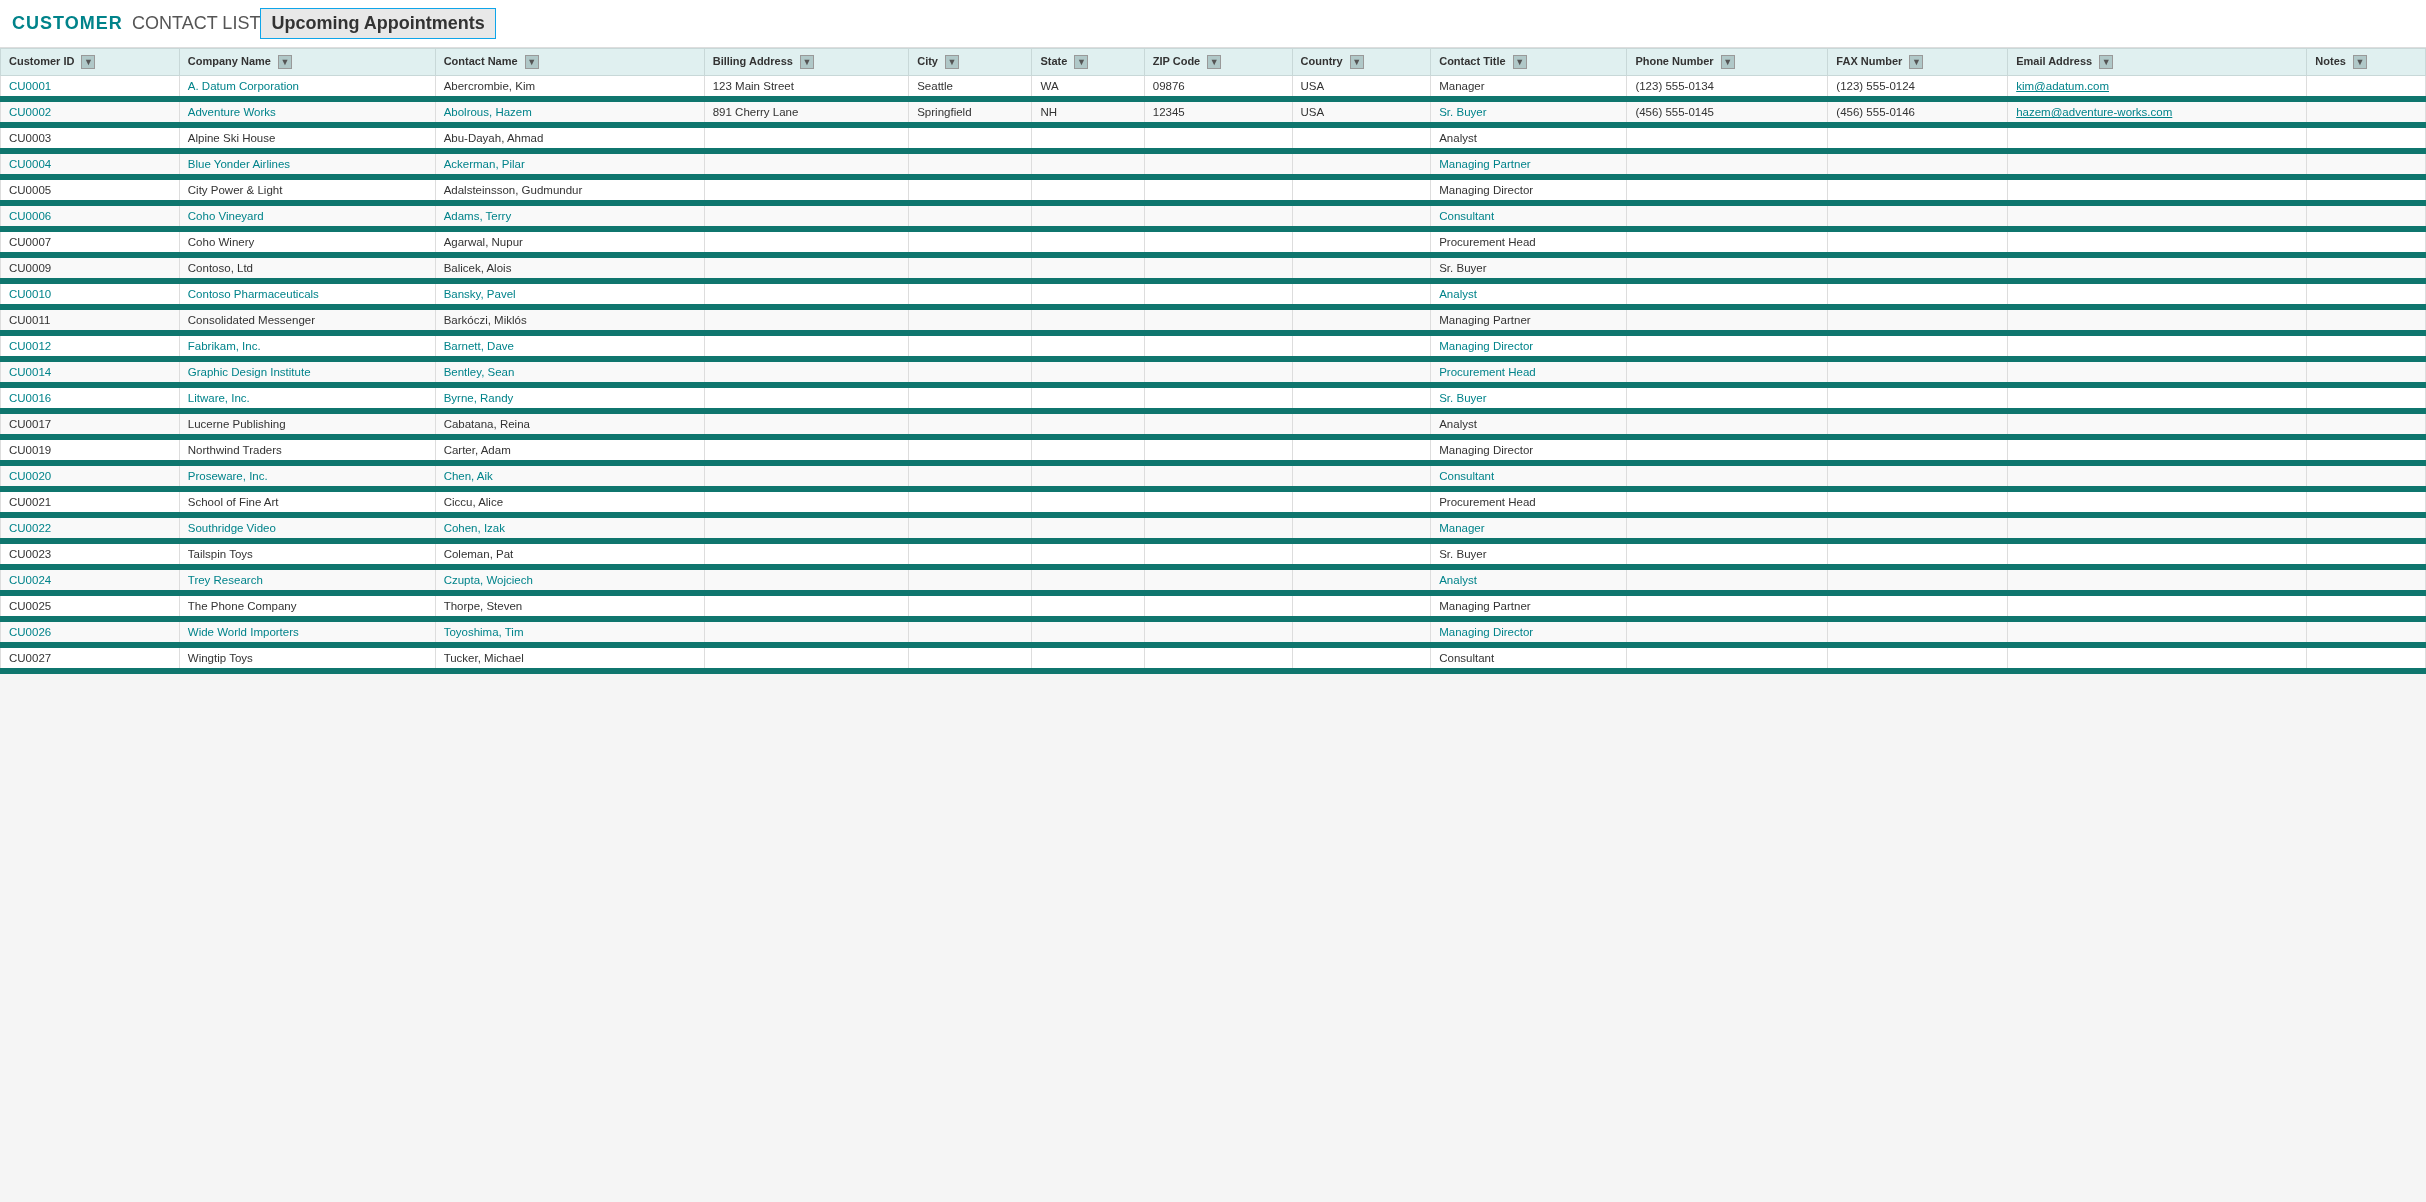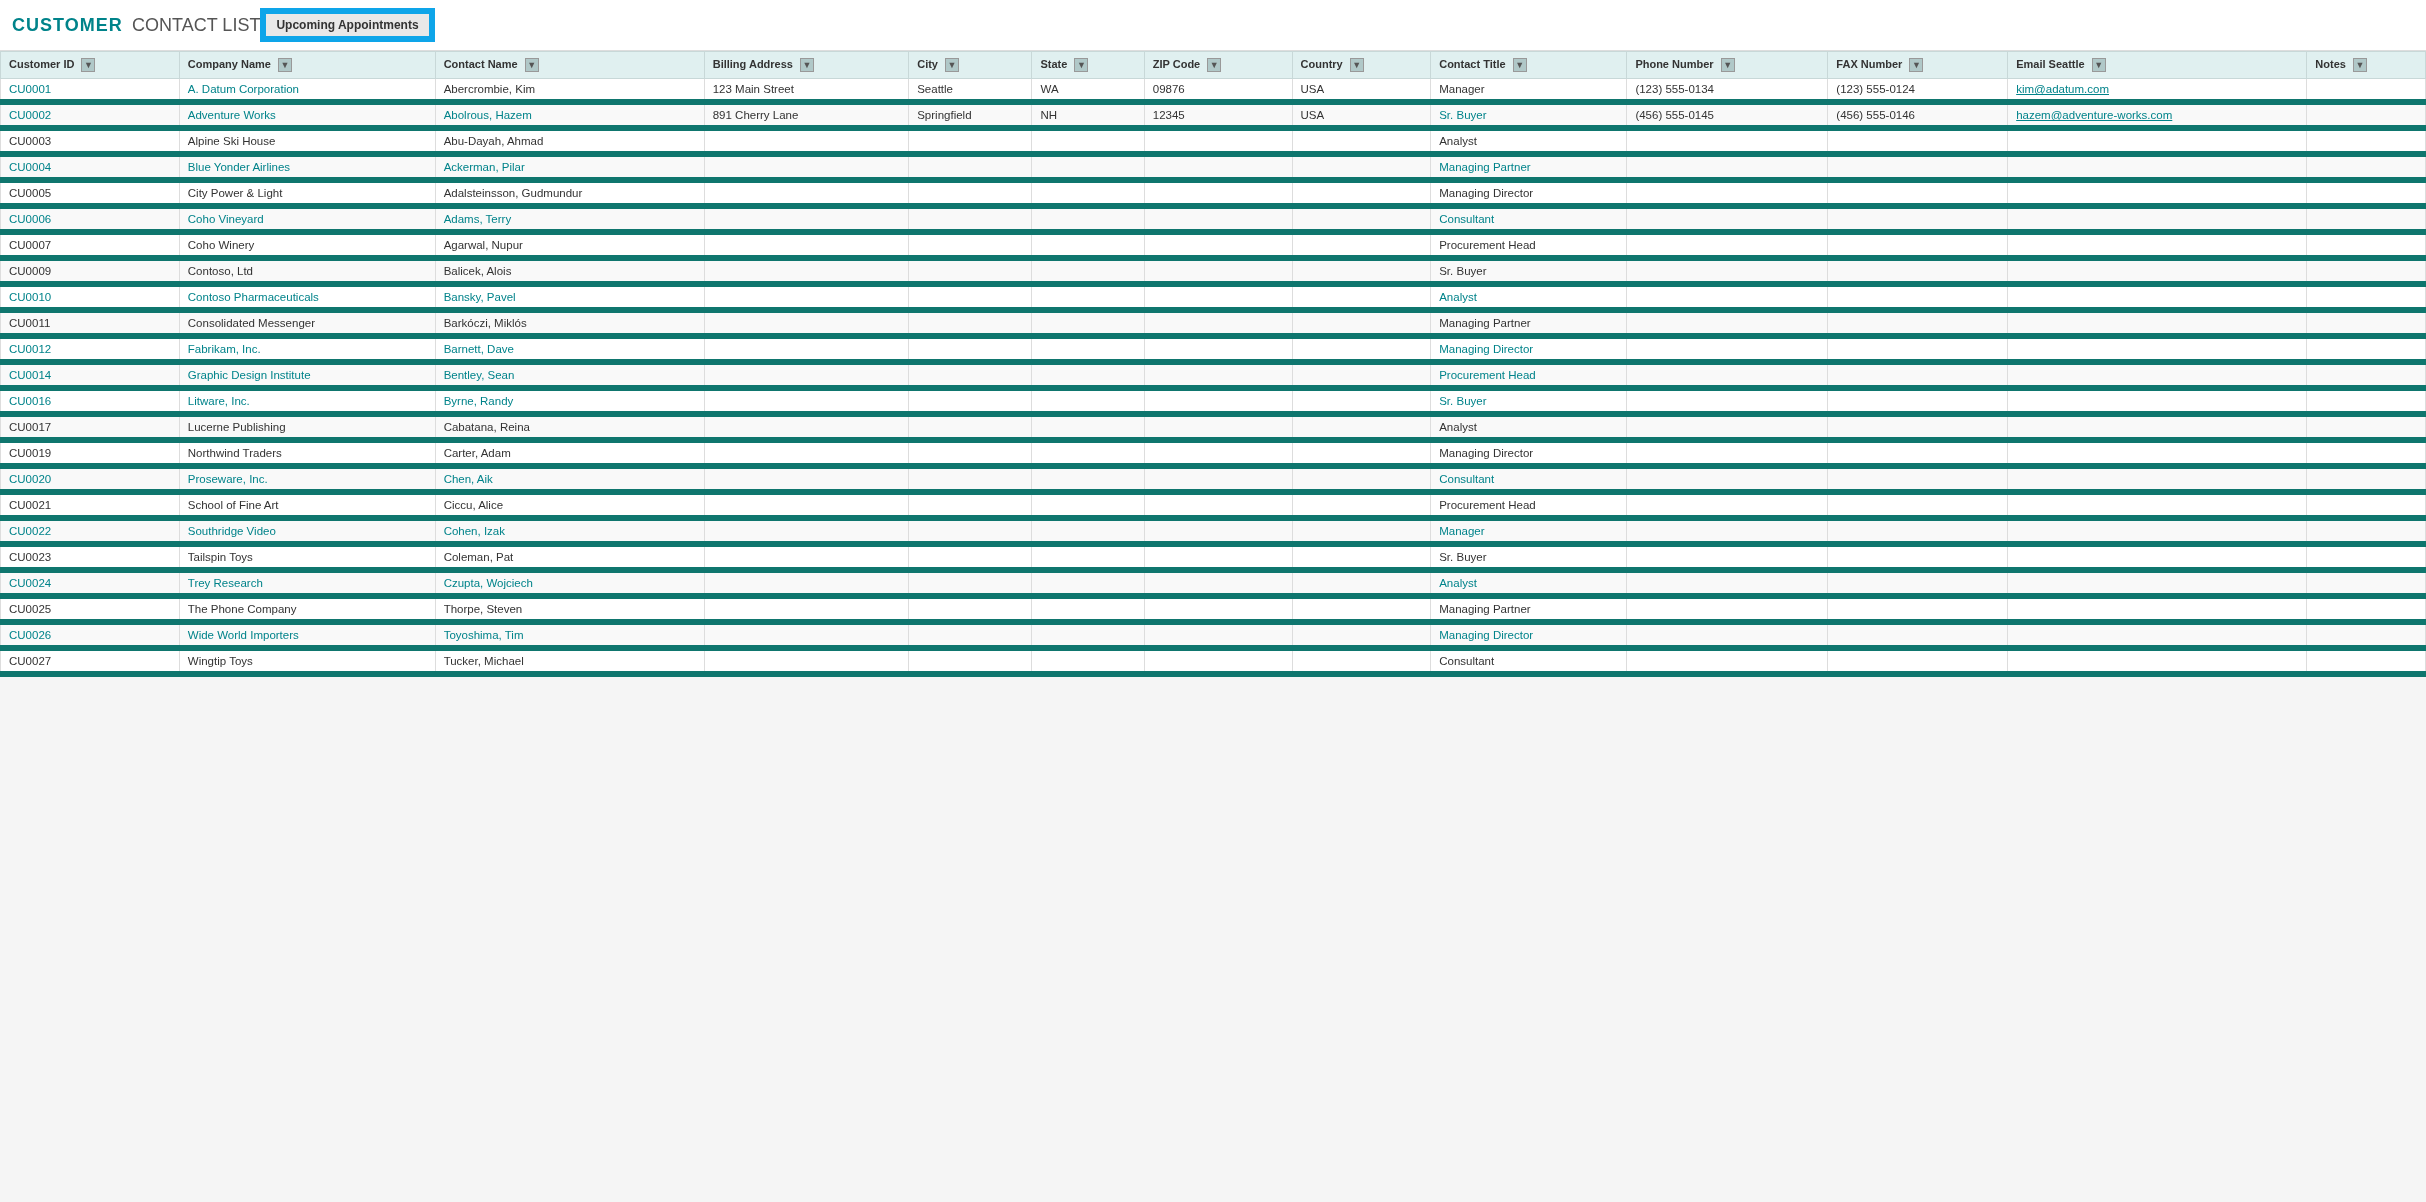--- a/index.html
+++ b/index.html
@@ -19,26 +19,26 @@
       font-weight: bold;
       letter-spacing: 1px;
     }
     .page-title-rest {
       color: #555;
       font-size: 18px;
       font-weight: normal;
       margin-left: 6px;
     }
     .upcoming-appointments {
-      font-size: 12px;
+      font-size: 18px;
       font-weight: bold;
       color: #333;
       background: #e8e8e8;
       padding: 4px 10px;
-      border: 6px solid #0ea5e9;
+      border: 1px solid #0ea5e9;
     }
 
     .table-container {
       overflow: auto;
       width: 100%;
     }
 
     table {
       width: 100%;
       border-collapse: collapse;
@@ -146,21 +146,21 @@
         </th>
         <th>
           <span>Phone Number</span>
           <span class="filter-btn">▼</span>
         </th>
         <th>
           <span>FAX Number</span>
           <span class="filter-btn">▼</span>
         </th>
         <th>
-          <span>Email Seattle</span>
+          <span>Email Address</span>
           <span class="filter-btn">▼</span>
         </th>
         <th>
           <span>Notes</span>
           <span class="filter-btn">▼</span>
         </th>
       </tr>
     </thead>
     <tbody id="table-body">
     <tr>

